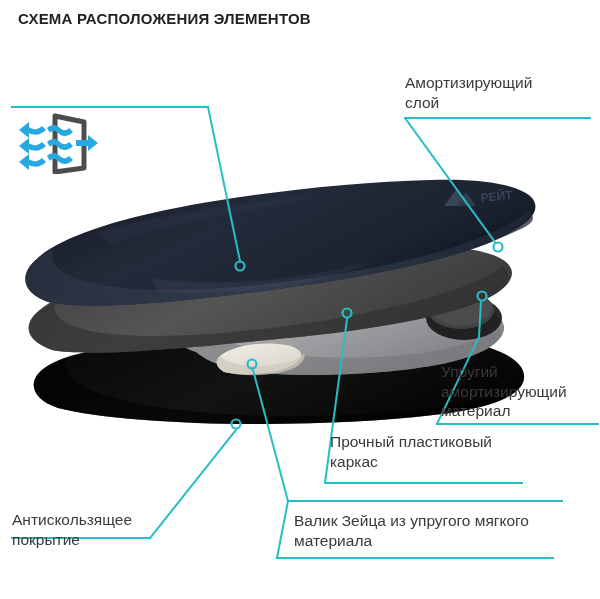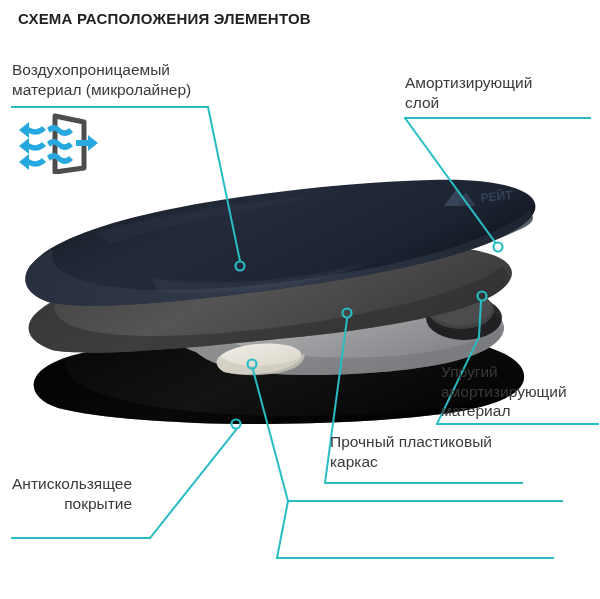--- a/index.html
+++ b/index.html
@@ -219,30 +219,30 @@
       <path d="M288,501 L277,558"></path>
       <path d="M288,501 L253,370"></path>
       <circle cx="252" cy="364" r="4.5" stroke-width="2.2"></circle>
 
       <line x1="12" y1="538" x2="150" y2="538"></line>
       <path d="M150,538 L236,430"></path>
       <circle cx="236" cy="424" r="4.5" stroke-width="2.2"></circle>
     </g>
   </svg>
 
-  <div class="lbl" style="left:12px;  top:60px;">Воздухопроницаемый
-материал (микролайнер)</div>
 
   <div class="lbl" style="left:405px; top:73px;">Амортизирующий
 слой</div>
 
   <div class="lbl" style="left:330px; top:432px;">Прочный пластиковый
 каркас</div>
 
   <div class="lbl" style="left:441px; top:362px;">Упругий
 амортизирующий
 материал</div>
 
-
-  <div class="lbl" style="left:12px;  top:474px;text-align:right;">Антискользящее
+  <div class="lbl" style="left:294px; top:511px;">Валик Зейца из упругого мягкого
+материала</div>
+
+  <div class="lbl" style="left:12px;  top:510px;">Антискользящее
 покрытие</div>
 
 </div>
 
 </body></html>

